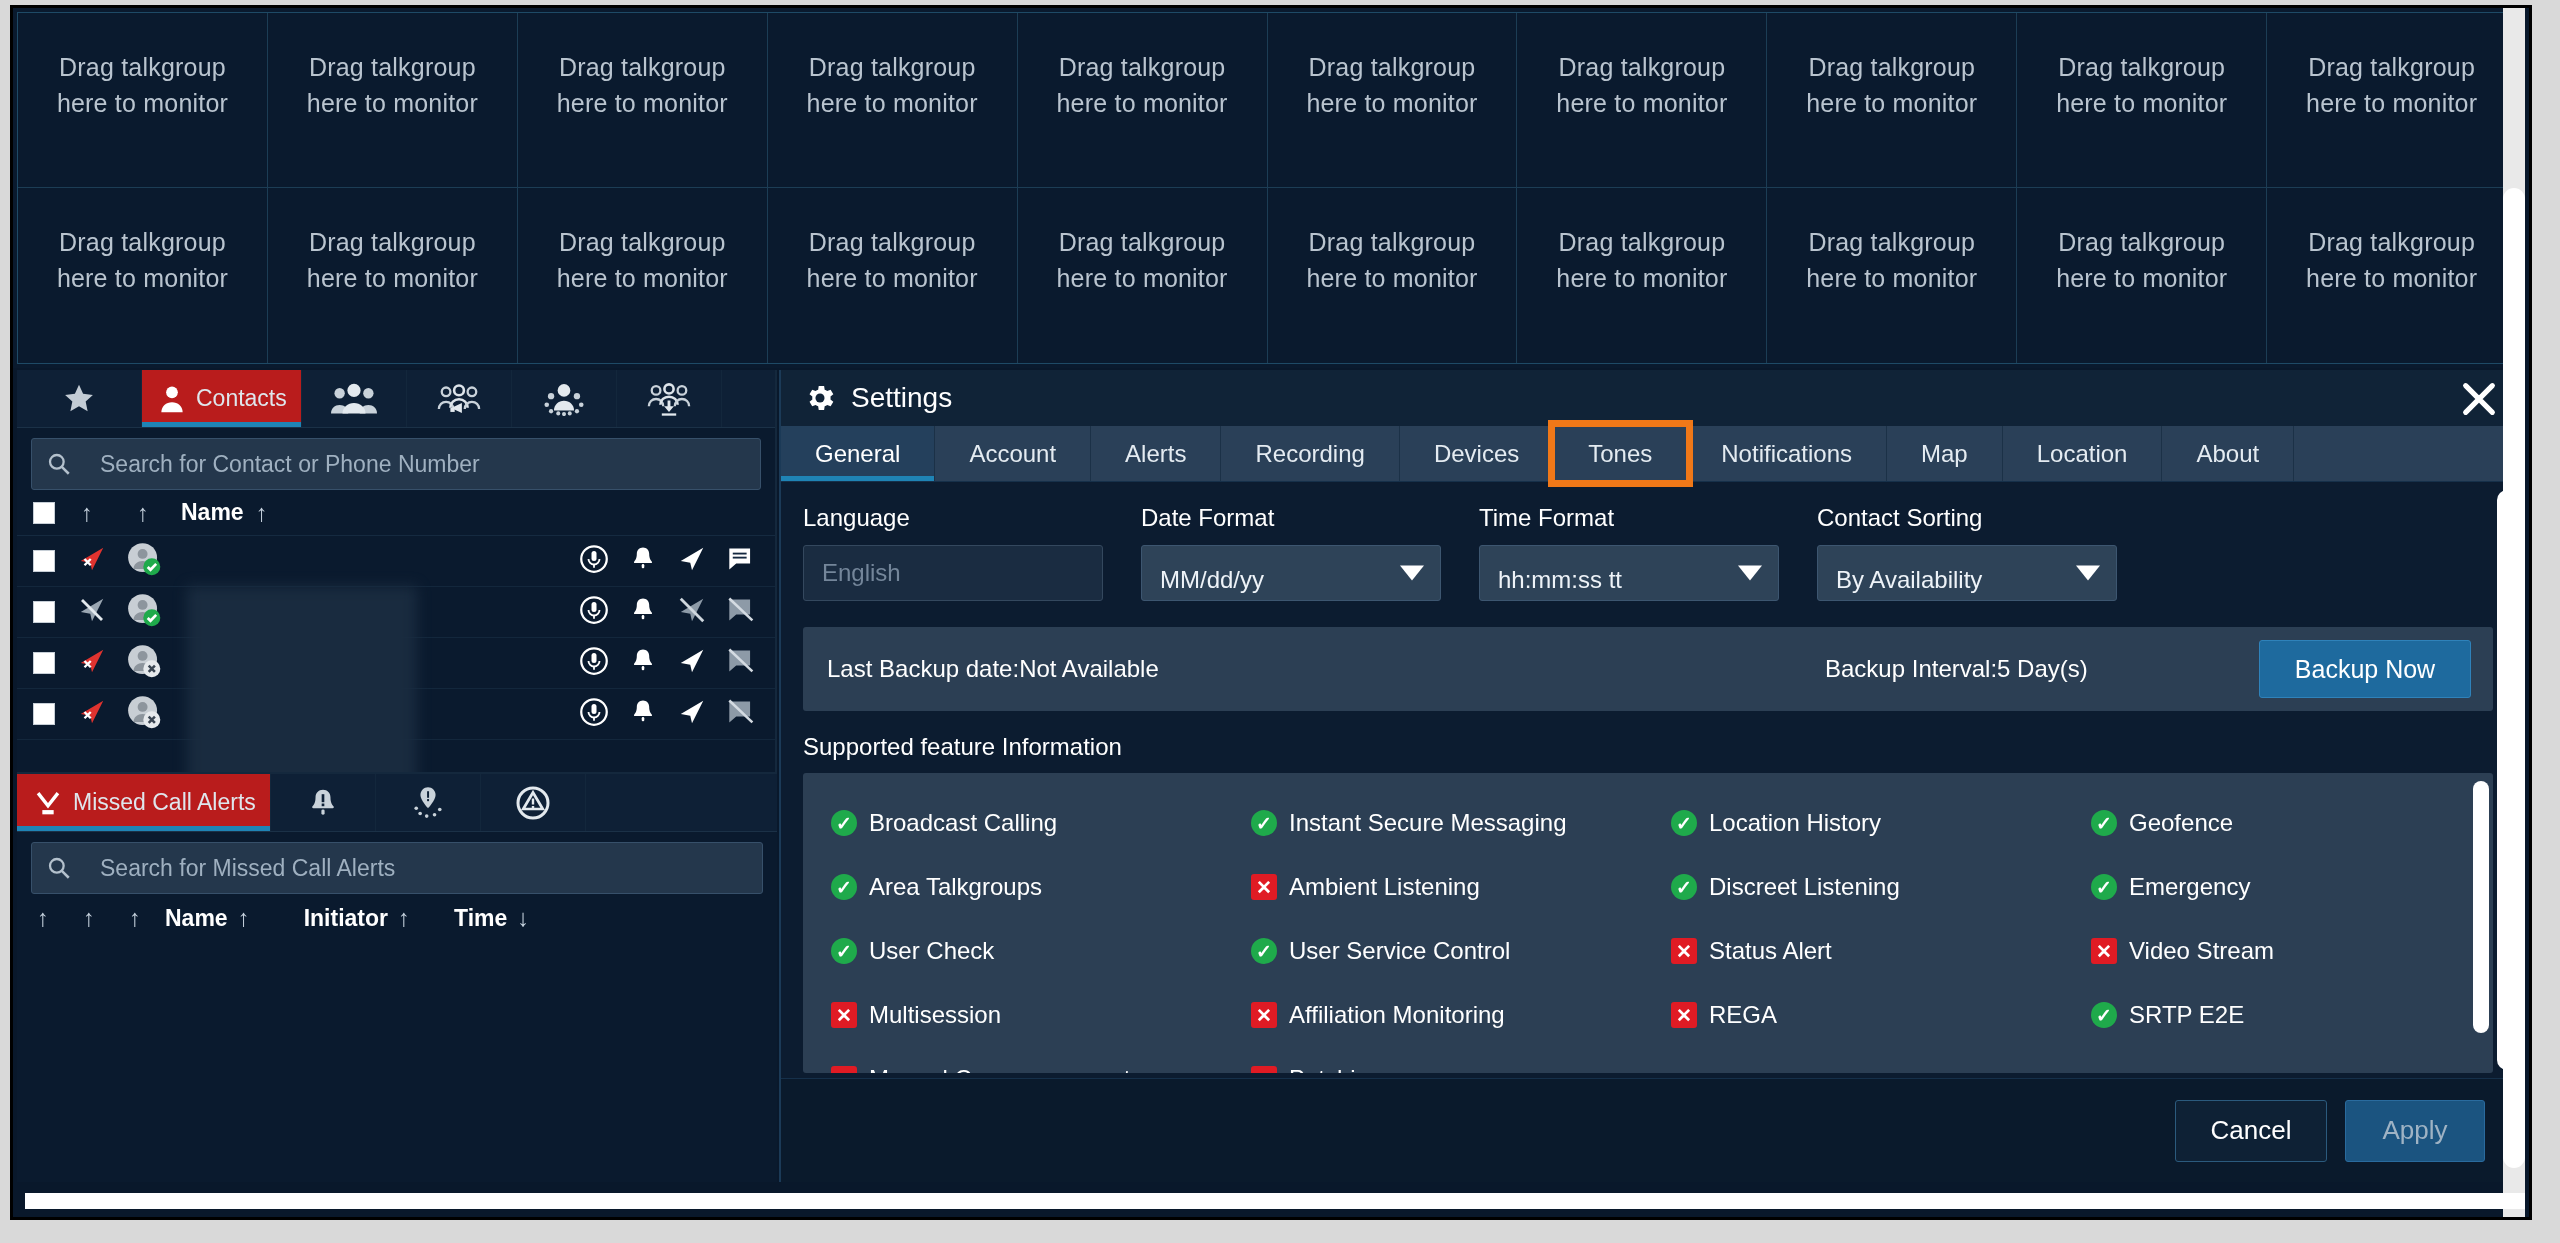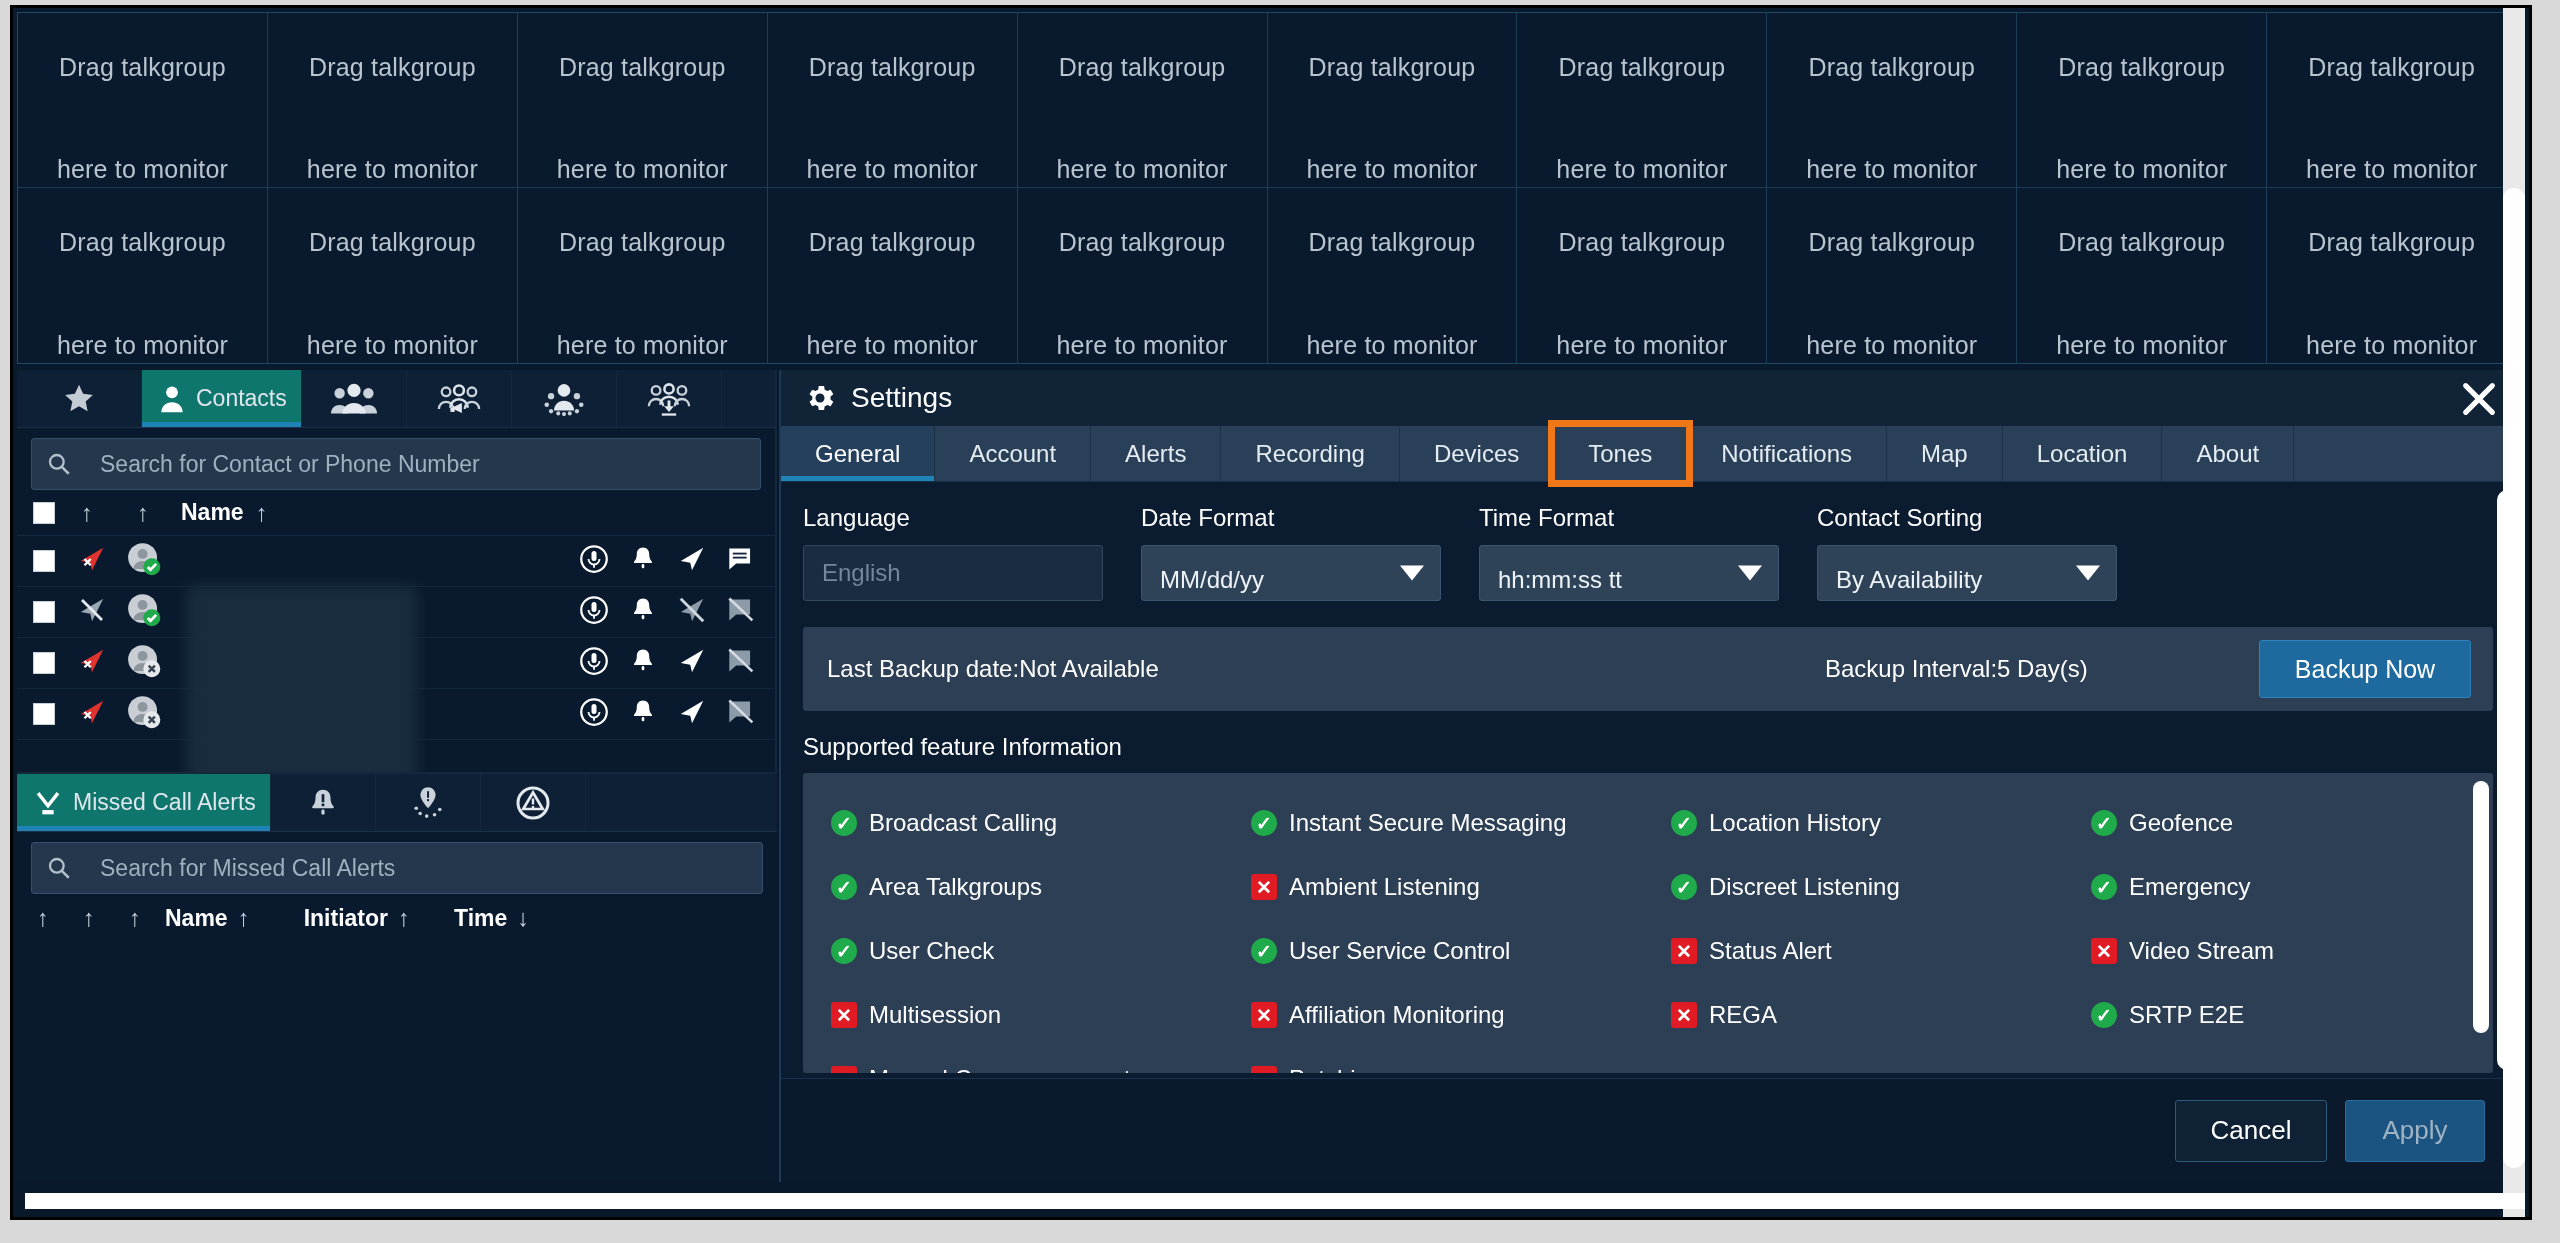--- a/index.html
+++ b/index.html
@@ -44,21 +44,20 @@
     background: #0a1a2e;
     display: flex;
     flex-direction: column;
     align-items: center;
     padding-top: 36px;
     color: #b9c4cf;
     font-size: 25px;
     line-height: 36px;
     text-align: center;
     letter-spacing: .2px;
-    justify-content: space-between;
   }
   .tg-row:last-child .tg-cell { border-bottom: none; }
   .tg-cell:last-child { border-right: none; }
 
   
   .win-scroll {
     position: absolute;
     right: 4px; top: 180px;
     width: 22px; height: 980px;
     background: #ffffff;
@@ -93,21 +92,21 @@
     justify-content: center;
     gap: 8px;
     padding: 0 14px;
     border-right: 1px solid #13273c;
     color: #dfe6ec;
     font-size: 23px;
   }
   .tabstrip .tab.icononly { width: 105px; padding: 0; }
   .tabstrip .tab.star { width: 125px; }
   .tabstrip .tab.active {
-    background: #0f766e;
+    background: #b91c1c;
     justify-content: flex-end;
   }
   .tabstrip .tab.active::after {
     content: "";
     position: absolute; left: 0; right: 0; bottom: 0;
     height: 5px; background: #1f84b5;
   }
   .svgico { display: block; }
 
   .search-box {

